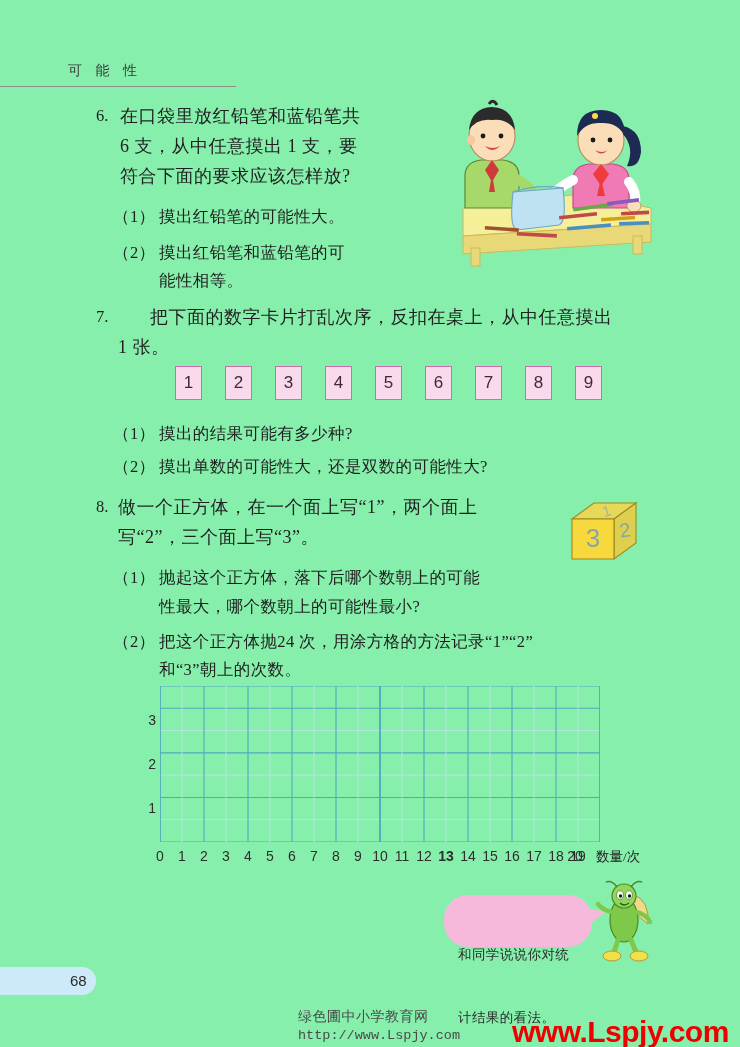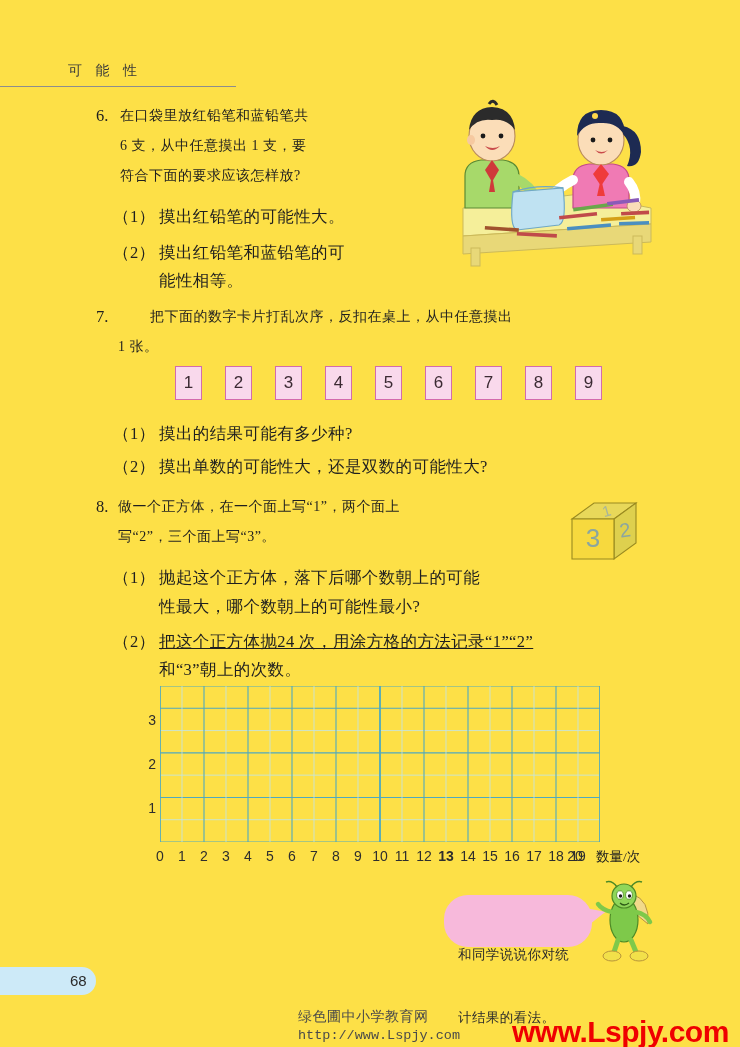--- a/index.html
+++ b/index.html
@@ -8,21 +8,21 @@
     background: #ffffff;
   }
   body {
     font-family: "Liberation Serif", "DejaVu Serif", serif;
     color: #1a1a1a;
   }
   #page {
     position: relative;
     width: 740px;
     height: 1047px;
-    background: #fde047;
+    background: #86efac;
     overflow: hidden;
   }
 
   
   .header-rule {
     position: absolute;
     left: 0;
     top: 86px;
     width: 236px;
     height: 1px;
@@ -35,21 +35,21 @@
     font-size: 14px;
     letter-spacing: 5px;
     color: #3a3a3a;
     font-family: "Liberation Serif", "DejaVu Serif", serif;
     white-space: nowrap;
   }
 
   
   .qtext {
     position: absolute;
-    font-size: 14px;
+    font-size: 18px;
     line-height: 30px;
     color: #1f1f1f;
     letter-spacing: 0.5px;
     white-space: pre;
   }
   .qnum {
     position: absolute;
     font-size: 16.5px;
     line-height: 30px;
     color: #1f1f1f;
@@ -330,21 +330,21 @@
       <text x="58" y="40" font-family="Liberation Sans, sans-serif" font-size="20" fill="#8ba6a0" text-anchor="middle" transform="rotate(-8 58 40)">2</text>
       <text x="40" y="19" font-family="Liberation Sans, sans-serif" font-size="15" fill="#a8b59a" text-anchor="middle" transform="rotate(-16 40 19)">1</text>
     </svg>
   </div>
 
   <div class="sub" style="left:113px; top:563px;">（1）</div>
   <div class="sub" style="left:159px; top:592px;">性最大，哪个数朝上的可能性最小?</div>
   <div class="sub" style="left:159px; top:563px;">抛起这个正方体，落下后哪个数朝上的可能</div>
 
   <div class="sub" style="left:113px; top:627px;">（2）</div>
-  <div class="sub" style="left:159px; top:627px;text-decoration:underline;">把这个正方体抛24 次，用涂方格的方法记录“1”“2”</div>
+  <div class="sub" style="left:159px; top:627px;">把这个正方体抛24 次，用涂方格的方法记录“1”“2”</div>
   <div class="sub" style="left:159px; top:655px;text-align:center;">和“3”朝上的次数。</div>
 
   <div class="chart">
     <svg width="440" height="156" viewBox="0 0 440 156" id="grid-svg">
         <line x1="0" y1="156" x2="440" y2="156" stroke="#4fa9bf" stroke-width="1.1"></line>
         <line x1="0" y1="133.71428571428572" x2="440" y2="133.71428571428572" stroke="#bfe4ef" stroke-width="0.8"></line>
         <line x1="0" y1="111.42857142857143" x2="440" y2="111.42857142857143" stroke="#4fa9bf" stroke-width="1.1"></line>
         <line x1="0" y1="89.14285714285714" x2="440" y2="89.14285714285714" stroke="#bfe4ef" stroke-width="0.8"></line>
         <line x1="0" y1="66.85714285714286" x2="440" y2="66.85714285714286" stroke="#4fa9bf" stroke-width="1.1"></line>
         <line x1="0" y1="44.571428571428584" x2="440" y2="44.571428571428584" stroke="#bfe4ef" stroke-width="0.8"></line>

